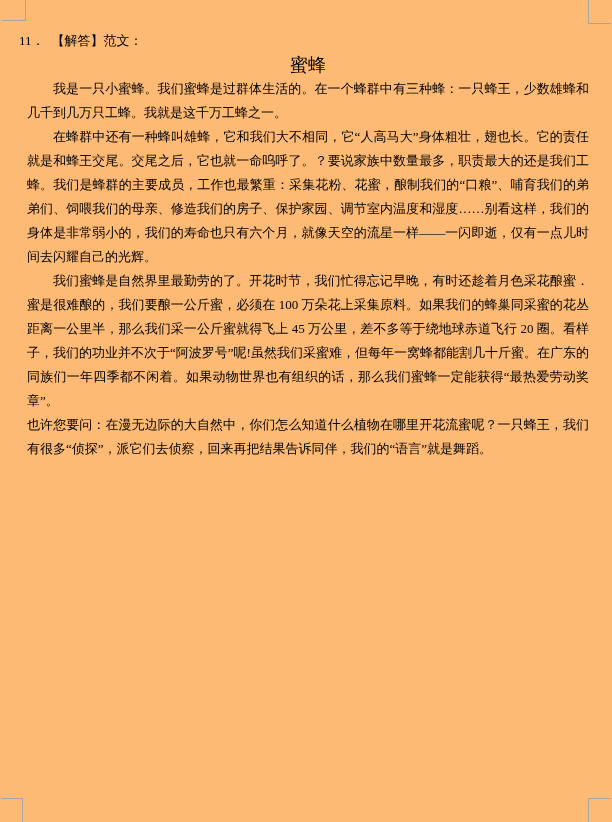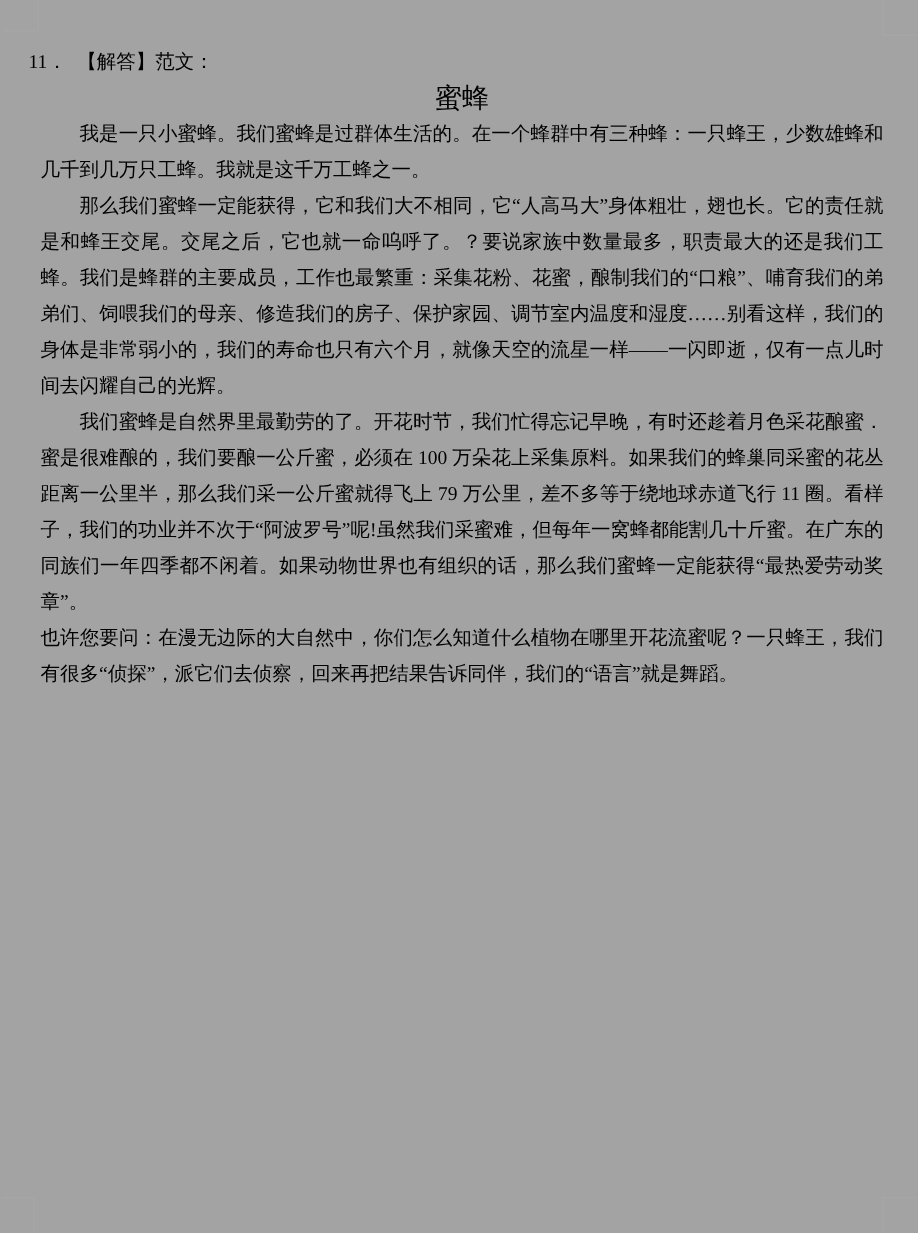--- a/index.html
+++ b/index.html
@@ -8,21 +8,21 @@
     background: #ffffff;
     font-family: "Liberation Serif", "DejaVu Serif", serif;
     color: #000000;
     position: relative;
     overflow: hidden;
   }
   .page {
     position: absolute;
     left: 0; top: 0;
     width: 612px; height: 822px;
-    background: #a3a3a3;
+    background: #fdba74;
   }
   
   .mark { position: absolute; background: #a6a6a6; }
   .mark-tl-v { left: 25px; top: 0;      width: 1px;  height: 20px; }
   .mark-tl-h { left: 2px;  top: 20px;   width: 24px; height: 1px; }
   .mark-tr-v { left: 588px; top: 0;     width: 1px;  height: 23px; }
   .mark-tr-h { left: 588px; top: 23px;  width: 23px; height: 1px; }
   .mark-bl-v { left: 22px; top: 799px;  width: 1px;  height: 23px; }
   .mark-bl-h { left: 2px;  top: 798px;  width: 21px; height: 1px; }
   .mark-br-v { left: 588px; top: 799px; width: 1px;  height: 23px; }
@@ -71,21 +71,21 @@
 
     <div class="heading-line">
       <span class="item-number">11．</span><span>【解答】范文：</span>
     </div>
 
     <div class="essay-title">蜜蜂</div>
 
     <p class="para">我是一只小蜜蜂。我们蜜蜂是过群体生活的。在一个蜂群中有三种蜂：一只蜂王，少数雄蜂和几千到几万只工蜂。我就是这千万工蜂之一。</p>
 
 
-    <p class="para">那么我们蜜蜂一定能获得，它和我们大不相同，它“人高马大”身体粗壮，翅也长。它的责任就是和蜂王交尾。交尾之后，它也就一命呜呼了。？要说家族中数量最多，职责最大的还是我们工蜂。我们是蜂群的主要成员，工作也最繁重：采集花粉、花蜜，酿制我们的“口粮”、哺育我们的弟弟们、饲喂我们的母亲、修造我们的房子、保护家园、调节室内温度和湿度……别看这样，我们的身体是非常弱小的，我们的寿命也只有六个月，就像天空的流星一样——一闪即逝，仅有一点儿时间去闪耀自己的光辉。</p>
+    <p class="para">在蜂群中还有一种蜂叫雄蜂，它和我们大不相同，它“人高马大”身体粗壮，翅也长。它的责任就是和蜂王交尾。交尾之后，它也就一命呜呼了。？要说家族中数量最多，职责最大的还是我们工蜂。我们是蜂群的主要成员，工作也最繁重：采集花粉、花蜜，酿制我们的“口粮”、哺育我们的弟弟们、饲喂我们的母亲、修造我们的房子、保护家园、调节室内温度和湿度……别看这样，我们的身体是非常弱小的，我们的寿命也只有六个月，就像天空的流星一样——一闪即逝，仅有一点儿时间去闪耀自己的光辉。</p>
 
-    <p class="para">我们蜜蜂是自然界里最勤劳的了。开花时节，我们忙得忘记早晚，有时还趁着月色采花酿蜜．蜜是很难酿的，我们要酿一公斤蜜，必须在 100 万朵花上采集原料。如果我们的蜂巢同采蜜的花丛距离一公里半，那么我们采一公斤蜜就得飞上 79 万公里，差不多等于绕地球赤道飞行 11 圈。看样子，我们的功业并不次于“阿波罗号”呢!虽然我们采蜜难，但每年一窝蜂都能割几十斤蜜。在广东的同族们一年四季都不闲着。如果动物世界也有组织的话，那么我们蜜蜂一定能获得“最热爱劳动奖章”。</p>
+    <p class="para">我们蜜蜂是自然界里最勤劳的了。开花时节，我们忙得忘记早晚，有时还趁着月色采花酿蜜．蜜是很难酿的，我们要酿一公斤蜜，必须在 100 万朵花上采集原料。如果我们的蜂巢同采蜜的花丛距离一公里半，那么我们采一公斤蜜就得飞上 45 万公里，差不多等于绕地球赤道飞行 20 圈。看样子，我们的功业并不次于“阿波罗号”呢!虽然我们采蜜难，但每年一窝蜂都能割几十斤蜜。在广东的同族们一年四季都不闲着。如果动物世界也有组织的话，那么我们蜜蜂一定能获得“最热爱劳动奖章”。</p>
 
     <p class="para no-indent">也许您要问：在漫无边际的大自然中，你们怎么知道什么植物在哪里开花流蜜呢？一只蜂王，我们有很多“侦探”，派它们去侦察，回来再把结果告诉同伴，我们的“语言”就是舞蹈。</p>
 
 
   </div>
 </div>
 
 </body></html>

